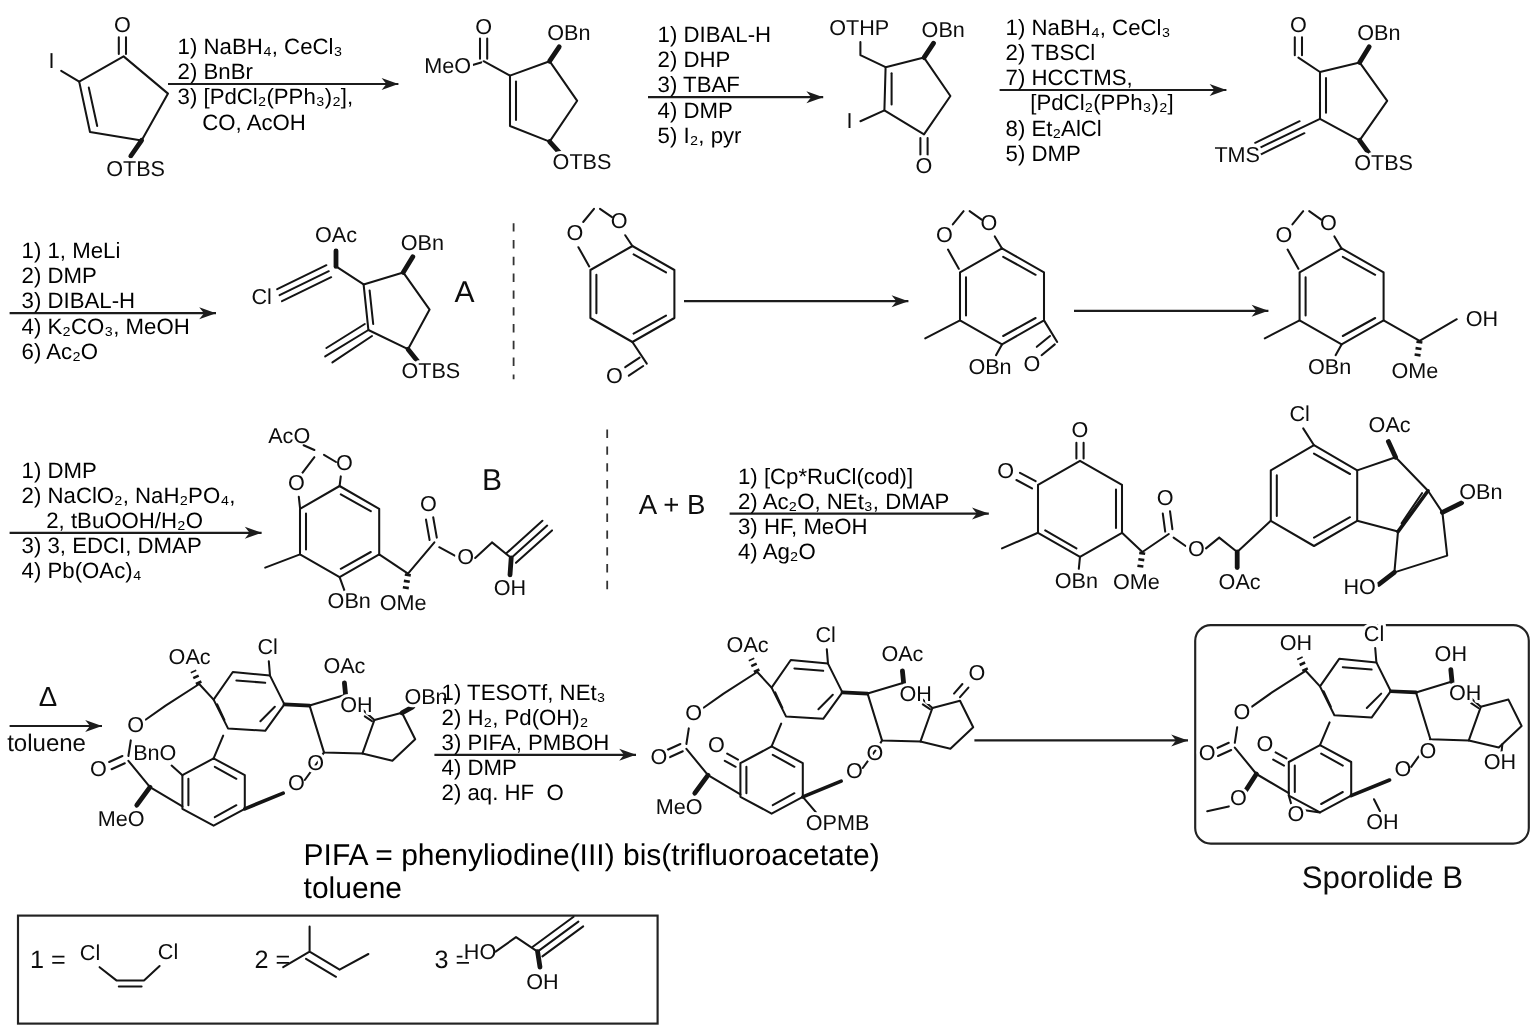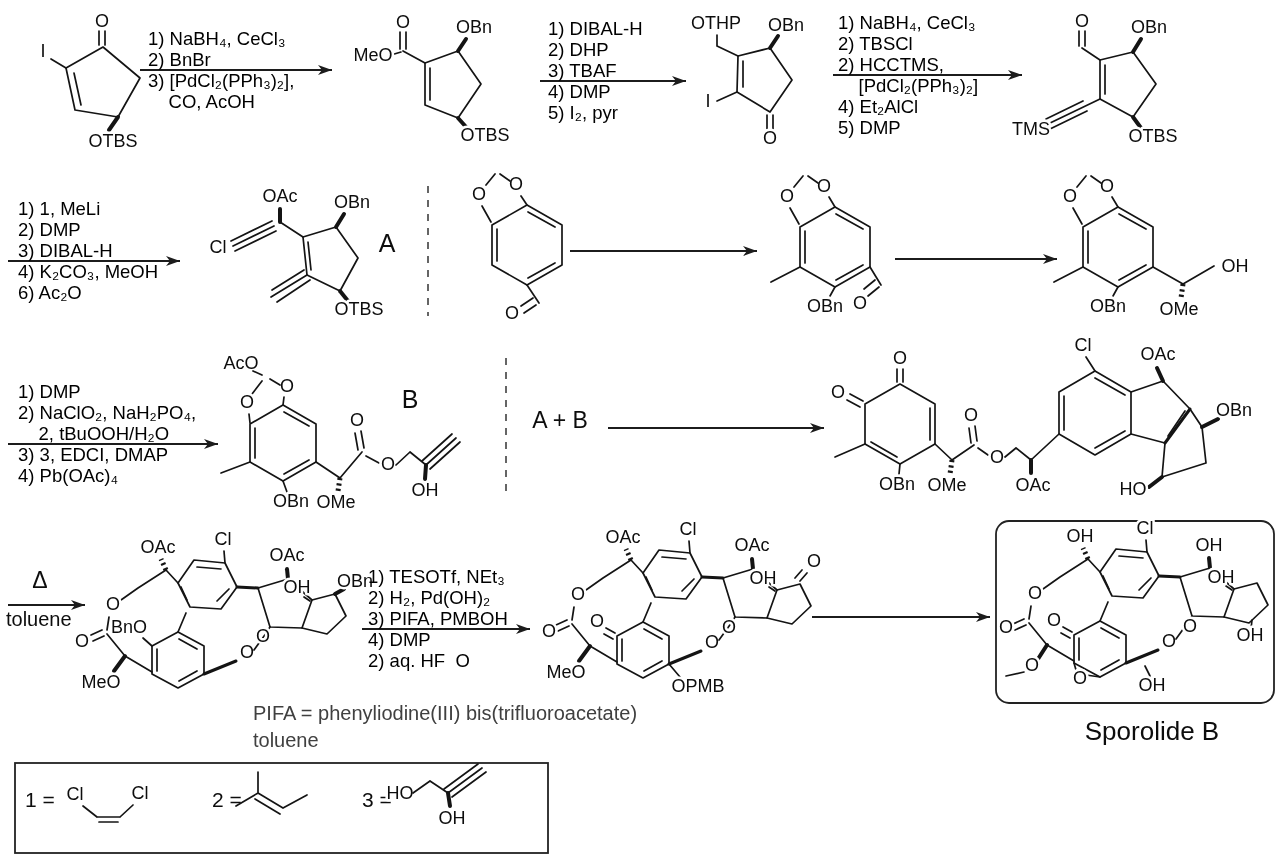--- a/index.html
+++ b/index.html
@@ -1,19 +1,19 @@
 <!DOCTYPE html>
 <html><head>
 <meta charset="utf-8">
 <style>
   html,body{margin:0;padding:0;background:#fff}
   #canvas{position:relative;width:1277px;height:858px;background:#fff;font-family:"Liberation Sans",sans-serif;overflow:hidden}
   #scheme-svg{position:absolute;left:0;top:0}
   .rg{position:absolute;font-size:18.5px;line-height:21px;white-space:pre;color:#000}
-  .note{position:absolute;font-size:20px;line-height:27px;color:#404040}
+  .note{position:absolute;font-size:25px;line-height:27px;color:#000000}
   .bond{stroke:#141414;stroke-width:1.7;fill:none;stroke-linecap:round;stroke-linejoin:round}
   .b2{stroke-width:4}
   .b3{stroke-width:3}
   .hash{stroke:#141414;stroke-width:5;fill:none;stroke-dasharray:2.2,3.2}
   .atom{font-size:18px;font-family:"Liberation Sans",sans-serif;fill:#0d0d0d;text-anchor:middle;paint-order:stroke;stroke:#fff;stroke-width:5px;stroke-linejoin:round}
   .big{font-size:25px;stroke-width:0;paint-order:normal}
   .ab{font-size:23px}
   .cap{font-size:26px}
   .leg{font-size:21px;text-anchor:start}
   .txt20{font-size:20px;text-anchor:start}
@@ -423,23 +423,24 @@
     <path class="bond" d="M413,793 L430,781 M430,781 L448,793"></path>
     <path class="bond b2" d="M448,793 L450,806"></path>
     <text class="atom" x="452" y="824">OH</text>
     <path class="bond" d="M448,793 L482,768 M444,789 L478,764 M452,797 L486,772"></path>
   </g>
 
 </svg>
 
   <div class="rg" style="left:148px;top:28px"><div>1) NaBH₄, CeCl₃</div><div>2) BnBr</div><div>3) [PdCl₂(PPh₃)₂],</div><div>    CO, AcOH</div></div>
   <div class="rg" style="left:548px;top:18px"><div>1) DIBAL-H</div><div>2) DHP</div><div>3) TBAF</div><div>4) DMP</div><div>5) I₂, pyr</div></div>
-  <div class="rg" style="left:838px;top:12px"><div>1) NaBH₄, CeCl₃</div><div>2) TBSCl</div><div>2) HCCTMS,</div><div>    [PdCl₂(PPh₃)₂]</div><div>4) Et₂AlCl</div><div>5) DMP</div></div>
+  <div class="rg" style="left:838px;top:12px"><div>1) NaBH₄, CeCl₃</div><div>2) TBSCl</div><div>7) HCCTMS,</div><div>    [PdCl₂(PPh₃)₂]</div><div>8) Et₂AlCl</div><div>5) DMP</div></div>
   <div class="rg" style="left:18px;top:198px"><div>1) 1, MeLi</div><div>2) DMP</div><div>3) DIBAL-H</div><div>4) K₂CO₃, MeOH</div><div>6) Ac₂O</div></div>
   <div class="rg" style="left:18px;top:381px"><div>1) DMP</div><div>2) NaClO₂, NaH₂PO₄,</div><div>    2, tBuOOH/H₂O</div><div>3) 3, EDCI, DMAP</div><div>4) Pb(OAc)₄</div></div>
+  <div class="rg" style="left:615px;top:386px"><div>1) [Cp*RuCl(cod)]</div><div>2) Ac₂O, NEt₃, DMAP</div><div>3) HF, MeOH</div><div>4) Ag₂O</div></div>
   <div class="rg" style="left:368px;top:566px"><div>1) TESOTf, NEt₃</div><div>2) H₂, Pd(OH)₂</div><div>3) PIFA, PMBOH</div><div>4) DMP</div><div>2) aq. HF  O</div></div>
 
   <div class="note" style="left:253px;top:700px">
     <div>PIFA = phenyliodine(III) bis(trifluoroacetate)</div>
     <div>toluene</div>
   </div>
 
 </div>
 
 </body></html>

